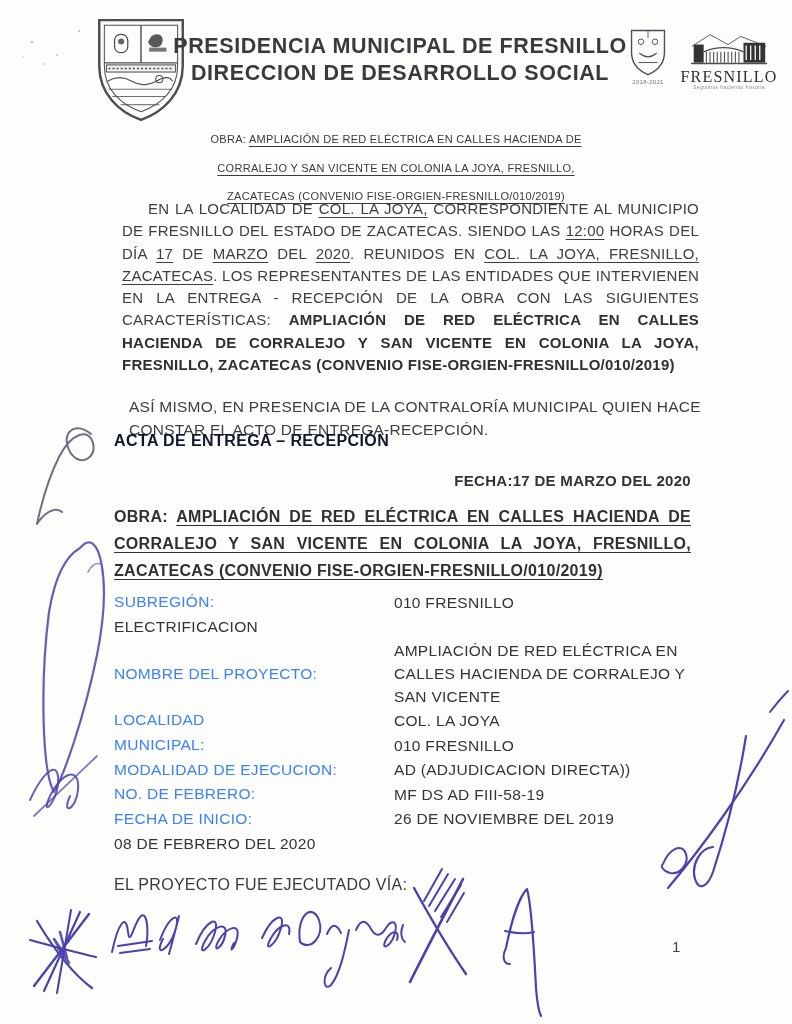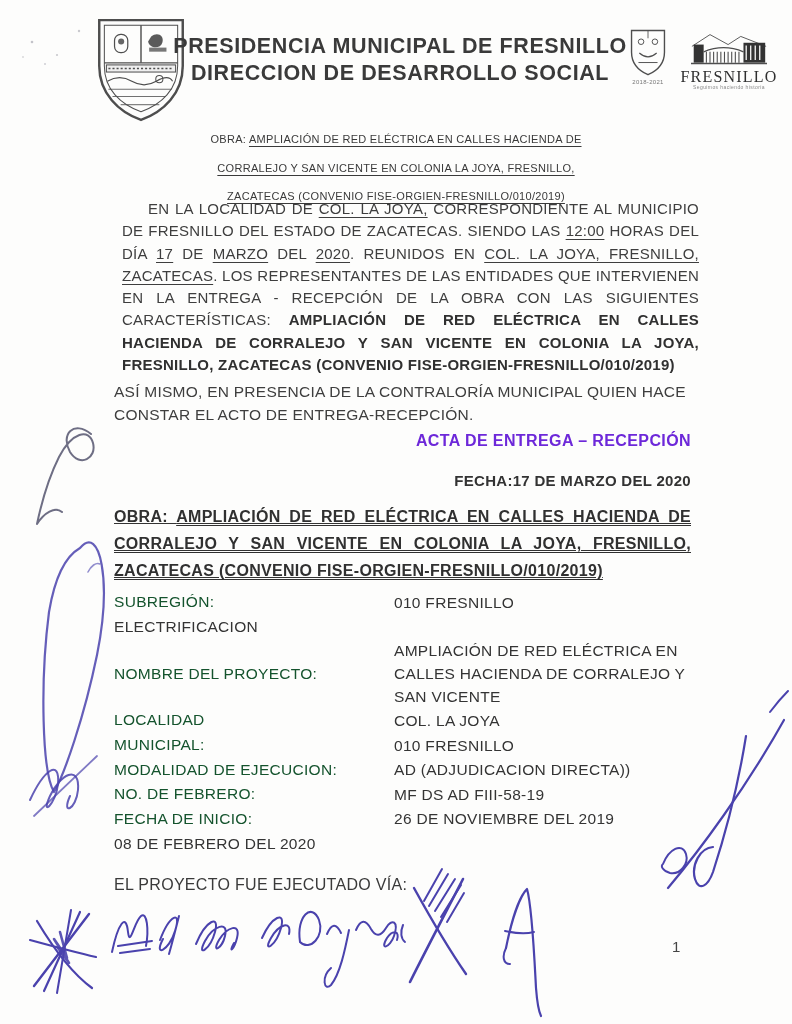--- a/index.html
+++ b/index.html
@@ -21,32 +21,32 @@
   .small-shield .cap{font-size:6px;color:#777;line-height:7px;letter-spacing:.3px;}
   .fresnillo-logo{position:absolute;left:678px;top:31px;width:102px;text-align:center;}
   .fresnillo-logo svg{width:88px;height:38px;display:block;margin:0 auto;}
   .fresnillo-word{font-family:"Liberation Serif",serif;font-size:16px;letter-spacing:1.2px;color:#2f2f2f;line-height:15px;}
   .fresnillo-tag{font-size:5px;color:#8a8a8a;letter-spacing:.4px;line-height:7px;}
   .obra-heading{position:absolute;left:96px;top:85px;width:600px;text-align:center;
     font-size:11px;line-height:28.5px;letter-spacing:.3px;color:#3a3a3a;margin-top:40px;}
   
   .p1{position:absolute;left:114px;top:190px;width:577px;margin:8px;
     font-size:15px;line-height:22.3px;letter-spacing:.25px;text-align:justify;text-indent:26px;}
-  .p2{position:absolute;left:114px;top:381px;width:577px;margin:0;
+  .p2{position:absolute;left:114px;top:381px;width:577px;margin:15px;
     font-size:15.5px;line-height:22.5px;letter-spacing:.25px;}
-  .acta{position:absolute;left:114px;top:432px;width:577px;text-align:right;
-    font-size:16px;font-weight:bold;letter-spacing:.4px;color:#6d28d9;}
+  .acta{position:absolute;left:114px;top:432px;width:577px;text-align:left;
+    font-size:16px;font-weight:bold;letter-spacing:.4px;color:#0f172a;}
   .fecha{position:absolute;left:114px;top:472px;width:577px;text-align:right;
     font-size:15px;font-weight:bold;letter-spacing:.3px;color:#333;}
   .obra2{position:absolute;left:114px;top:503px;width:577px;margin:0;
-    font-size:16px;line-height:27px;letter-spacing:.3px;text-align:justify;font-weight:bold;color:#333;text-decoration:underline;}
+    font-size:16px;line-height:27px;letter-spacing:.3px;text-align:justify;font-weight:bold;color:#333;}
   
   .fields{position:absolute;left:114px;top:590px;width:577px;}
   .field-row{display:flex;align-items:center;min-height:24.6px;}
-  .flabel{width:280px;flex:none;font-size:15.5px;letter-spacing:.3px;color:#14532d;}
+  .flabel{width:280px;flex:none;font-size:15.5px;letter-spacing:.3px;color:#3b82f6;}
   .fvalue{flex:1;font-size:15.5px;letter-spacing:.3px;line-height:23px;color:#343434;
     text-decoration-thickness:1px;text-underline-offset:3px;}
   .via{position:absolute;left:114px;top:876px;font-size:16px;letter-spacing:.3px;color:#3a3a3a;}
   .pagenum{position:absolute;left:672px;top:938px;font-size:15px;color:#444;}
   
   .ink{position:absolute;left:0;top:0;width:792px;height:1024px;pointer-events:none;}
   .ink path{fill:none;stroke-linecap:round;stroke-linejoin:round;}
   .ink .blue{stroke:var(--ink-blue,#4a42ad);}
   .ink .dark{stroke:var(--ink-dark,#55556a);}
   .logo-line{stroke:#4e4e4e;fill:none;}

